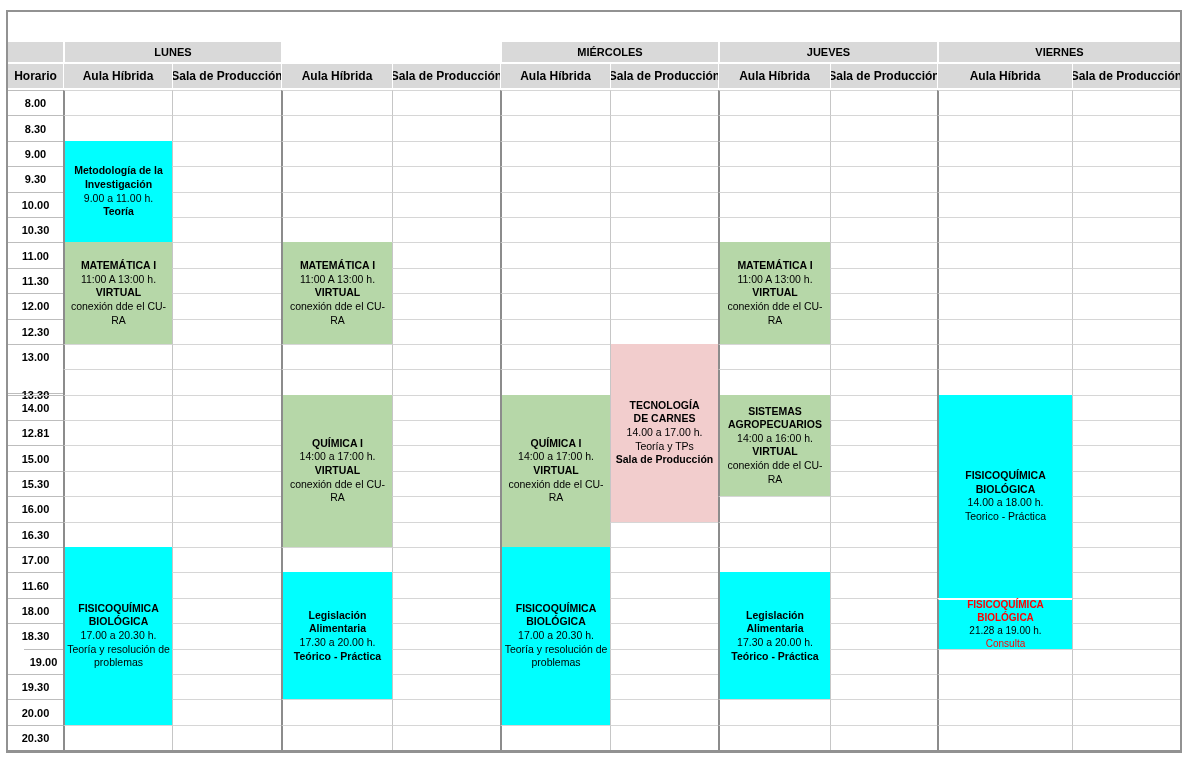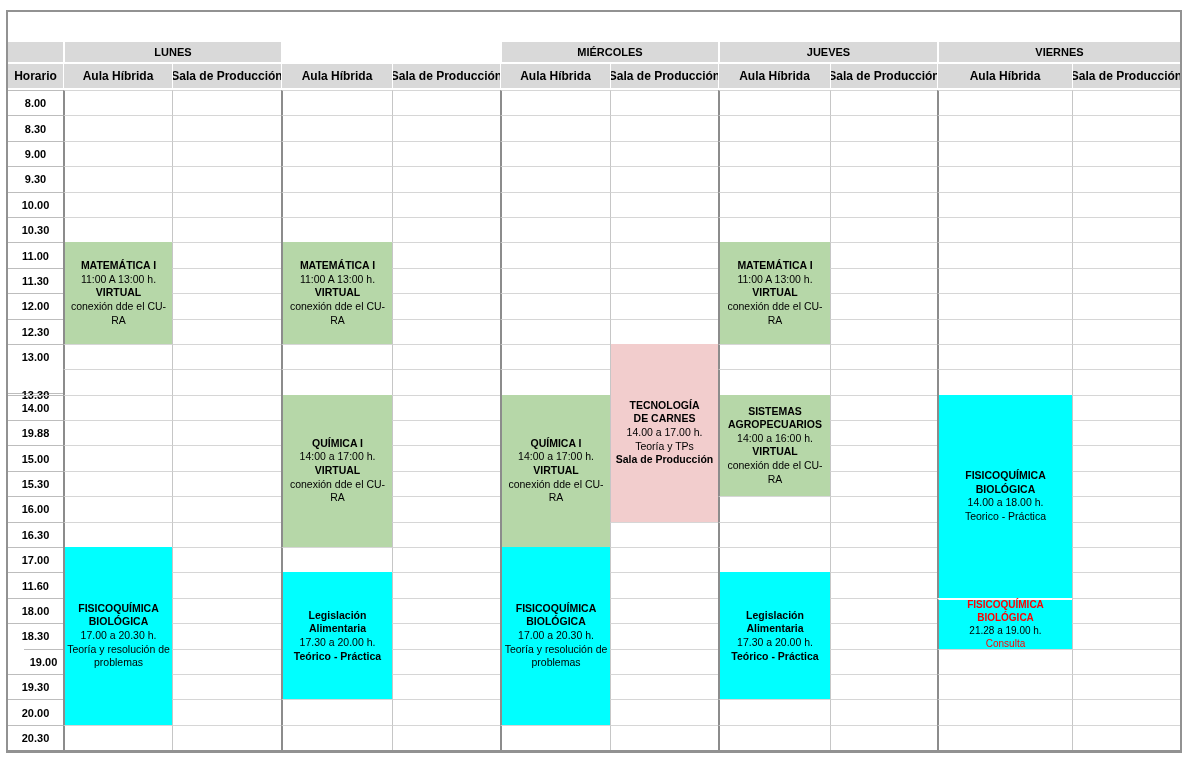--- a/index.html
+++ b/index.html
@@ -210,21 +210,21 @@
       <div class="body-cell group-start" style="grid-area: 16 / 2;"></div>
       <div class="body-cell sub-start" style="grid-area: 16 / 3;"></div>
       <div class="body-cell group-start" style="grid-area: 16 / 4;"></div>
       <div class="body-cell sub-start" style="grid-area: 16 / 5;"></div>
       <div class="body-cell group-start" style="grid-area: 16 / 6;"></div>
       <div class="body-cell sub-start" style="grid-area: 16 / 7;"></div>
       <div class="body-cell group-start" style="grid-area: 16 / 8;"></div>
       <div class="body-cell sub-start" style="grid-area: 16 / 9;"></div>
       <div class="body-cell group-start" style="grid-area: 16 / 10;"></div>
       <div class="body-cell sub-start" style="grid-area: 16 / 11;"></div>
-      <div class="time-cell" style="grid-row: 17;">19.88</div>
+      <div class="time-cell" style="grid-row: 17;">12.81</div>
       <div class="body-cell group-start" style="grid-area: 17 / 2;"></div>
       <div class="body-cell sub-start" style="grid-area: 17 / 3;"></div>
       <div class="body-cell group-start" style="grid-area: 17 / 4;"></div>
       <div class="body-cell sub-start" style="grid-area: 17 / 5;"></div>
       <div class="body-cell group-start" style="grid-area: 17 / 6;"></div>
       <div class="body-cell sub-start" style="grid-area: 17 / 7;"></div>
       <div class="body-cell group-start" style="grid-area: 17 / 8;"></div>
       <div class="body-cell sub-start" style="grid-area: 17 / 9;"></div>
       <div class="body-cell group-start" style="grid-area: 17 / 10;"></div>
       <div class="body-cell sub-start" style="grid-area: 17 / 11;"></div>
@@ -353,20 +353,25 @@
       <div class="body-cell group-start" style="grid-area: 29 / 2;"></div>
       <div class="body-cell sub-start" style="grid-area: 29 / 3;"></div>
       <div class="body-cell group-start" style="grid-area: 29 / 4;"></div>
       <div class="body-cell sub-start" style="grid-area: 29 / 5;"></div>
       <div class="body-cell group-start" style="grid-area: 29 / 6;"></div>
       <div class="body-cell sub-start" style="grid-area: 29 / 7;"></div>
       <div class="body-cell group-start" style="grid-area: 29 / 8;"></div>
       <div class="body-cell sub-start" style="grid-area: 29 / 9;"></div>
       <div class="body-cell group-start" style="grid-area: 29 / 10;"></div>
       <div class="body-cell sub-start" style="grid-area: 29 / 11;"></div>
+      <div class="event group-start" style="grid-area: 6 / 2 / span 4; background: rgb(0, 255, 255);">
+        <div class="ev-line b">Metodología de la Investigación</div>
+        <div class="ev-line">9.00 a 11.00 h.</div>
+        <div class="ev-line b">Teoría</div>
+      </div>
       <div class="event group-start" style="grid-area: 10 / 2 / span 4; background: rgb(182, 215, 168);">
         <div class="ev-line b">MATEMÁTICA I</div>
         <div class="ev-line">11:00 A 13:00 h.</div>
         <div class="ev-line b">VIRTUAL</div>
         <div class="ev-line">conexión dde el CU-RA</div>
       </div>
       <div class="event group-start" style="grid-area: 22 / 2 / span 7; background: rgb(0, 255, 255);">
         <div class="ev-line b">FISICOQUÍMICA BIOLÓGICA</div>
         <div class="ev-line">17.00 a 20.30 h.</div>
         <div class="ev-line">Teoría y resolución de problemas</div>

